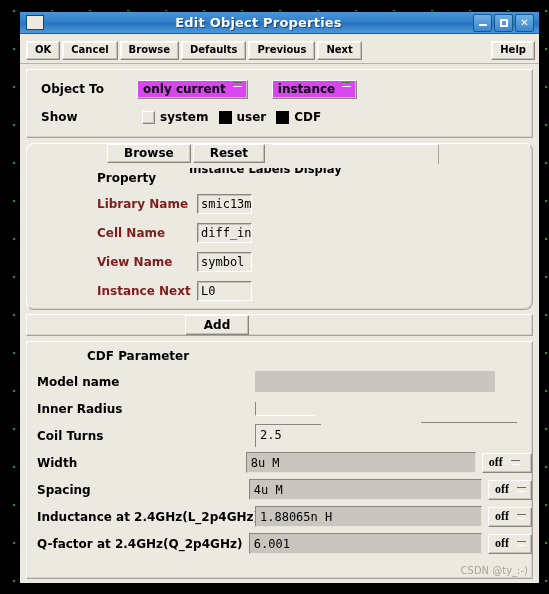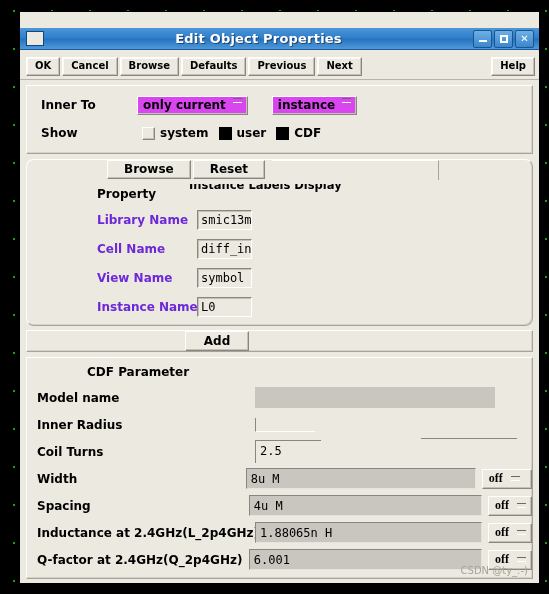--- a/index.html
+++ b/index.html
@@ -34,21 +34,20 @@
   
   .titlebar {
     height: 22px;
     flex: 0 0 22px;
     background: linear-gradient(to bottom, #4d96d8 0%, #2f7fcb 45%, #2873bd 55%, #4f9adc 100%);
     display: flex;
     align-items: center;
     padding: 0 3px;
     box-sizing: border-box;
     border-bottom: 1px solid #1b5b99;
-    margin-top: 16px;
   }
   .title-icon {
     width: 16px; height: 13px;
     background: #ece9e1;
     border: 1px solid #0c4a82;
     margin-left: 3px;
   }
   .title-text {
     flex: 1;
     text-align: center;
@@ -198,21 +197,21 @@
     border-top: 1px solid #fff;
     border-right: 1px solid #a7a39a;
   }
   .prop-title {
     font-size: 12px; font-weight: bold;
     font-family: "DejaVu Sans", sans-serif;
     padding: 7px 0 4px 70px;
   }
   .prow { display: flex; align-items: center; height: 29px; }
   .plabel {
-    font-size: 12px; font-weight: bold; color:#6d28d9;
+    font-size: 12px; font-weight: bold; color:#7f1d1d;
     font-family: "DejaVu Sans", sans-serif;
     padding-left: 70px;
     width: 170px;
     box-sizing: border-box;
     white-space: nowrap;
   }
   .tfield {
     background: #ece9e1;
     border: 1px solid #8a867e;
     border-right-color: #ffffff;
@@ -376,21 +375,21 @@
       <div class="tb-btn">Previous</div>
       <div class="tb-btn">Next</div>
       <div class="tb-spacer"></div>
       <div class="tb-btn" style="margin-right:0;">Help</div>
     </div>
 
     <div class="body">
 
       <div class="panel" id="applyPanel">
         <div class="frow">
-          <div class="flabel">Inner To</div>
+          <div class="flabel">Object To</div>
           <div class="optmenu">
             <span>only current</span>
             <span class="dash"></span>
           </div>
           <div class="optmenu">
             <span>instance</span>
             <span class="dash"></span>
           </div>
         </div>
         <div class="frow" style="margin-top:4px;">
@@ -429,21 +428,21 @@
         </div>
         <div class="prow">
           <div class="plabel">Cell Name</div>
           <div class="tfield">diff_ind</div>
         </div>
         <div class="prow">
           <div class="plabel">View Name</div>
           <div class="tfield">symbol</div>
         </div>
         <div class="prow">
-          <div class="plabel">Instance Name</div>
+          <div class="plabel">Instance Next</div>
           <div class="tfield">L0</div>
         </div>
       </div>
 
       <div class="addrow">
         <div class="blank"></div>
         <div class="add-btn">Add</div>
       </div>
 
       <div class="panel" id="cdfPanel">

